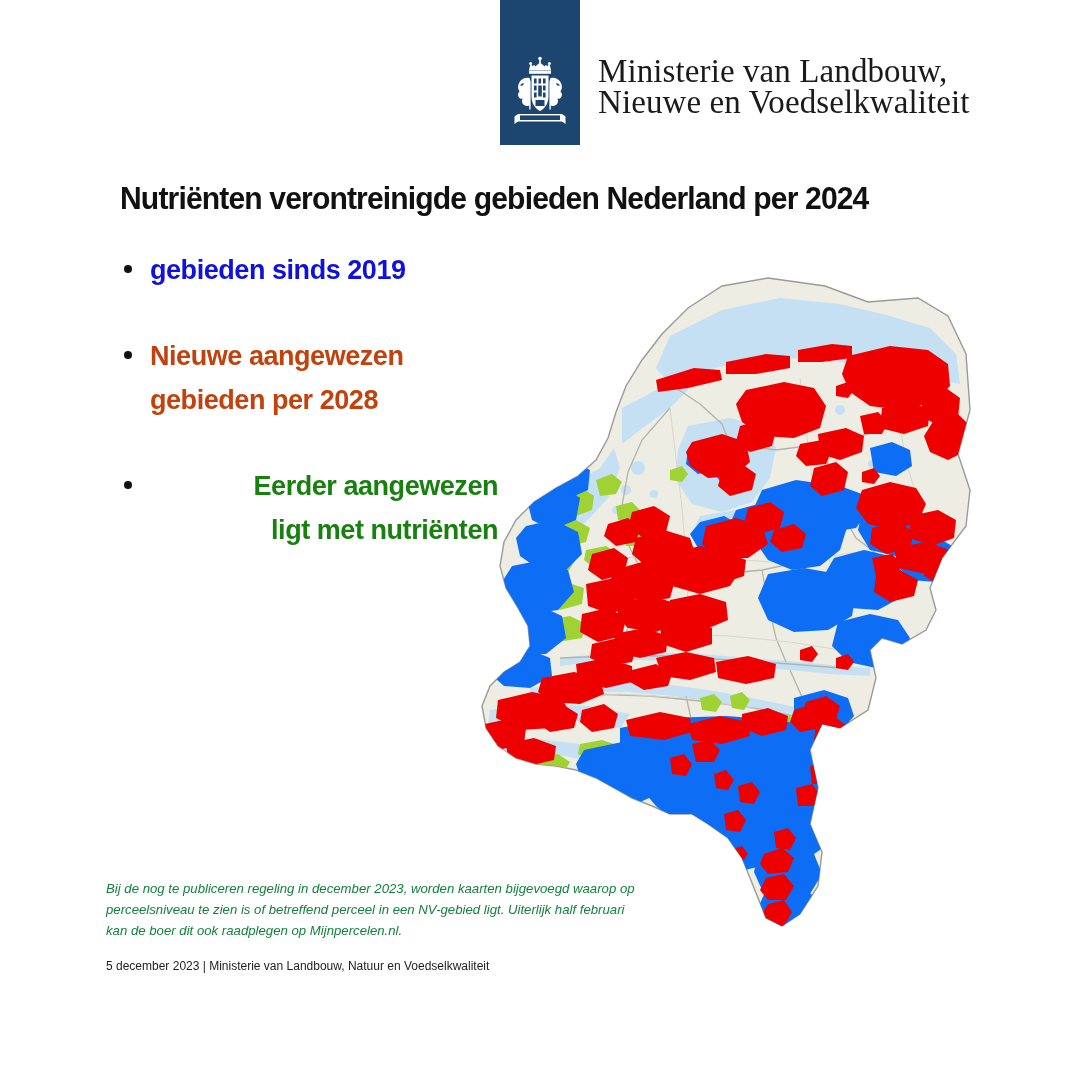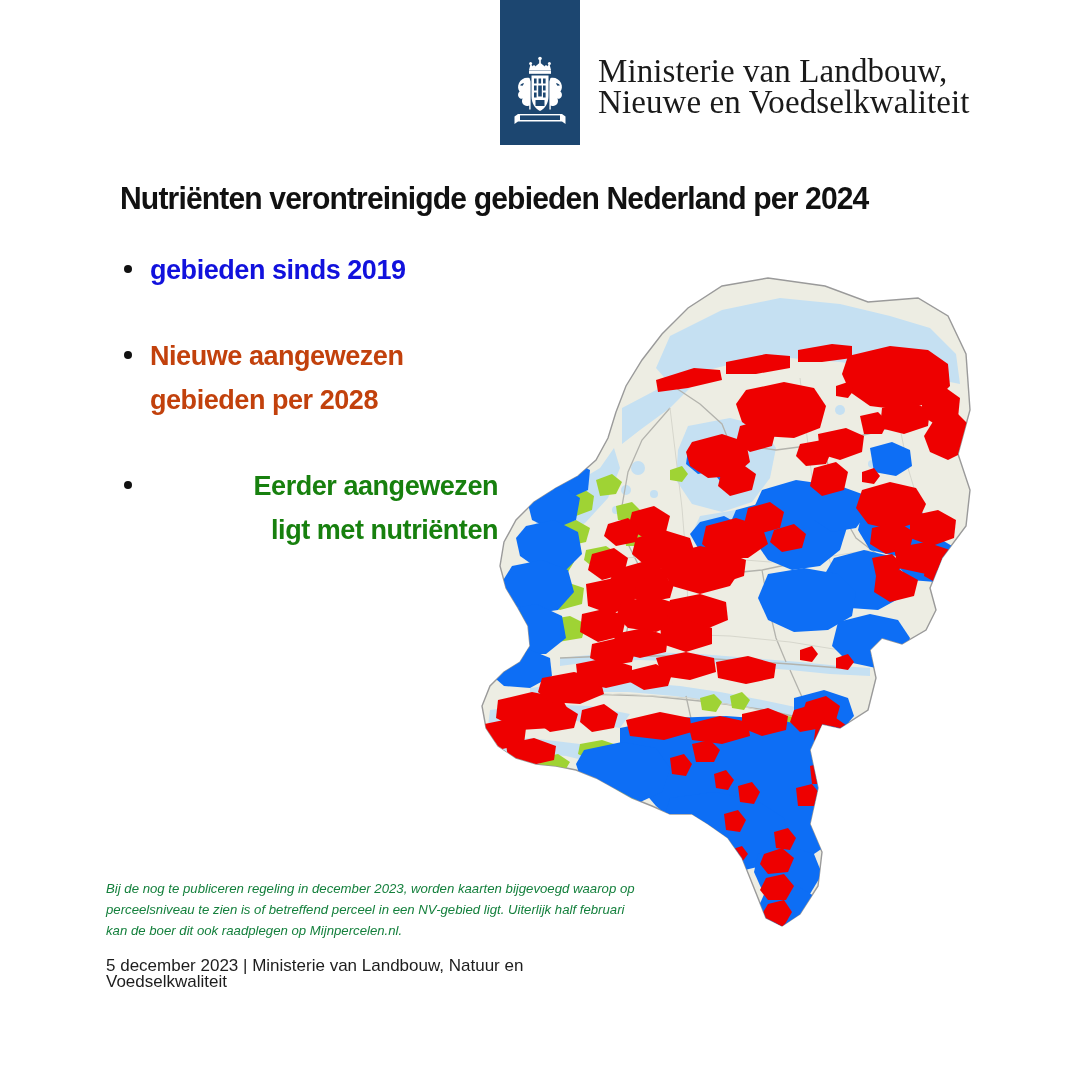--- a/index.html
+++ b/index.html
@@ -107,21 +107,21 @@
     line-height: 21px;
     font-style: italic;
     color: #15803d;
     margin-top: 12px;
   }
   #source-line {
     position: absolute;
     left: 106px;
     top: 958px;
     width: 540px;
-    font-size: 17px;
+    font-size: 12px;
     line-height: 16px;
     color: #1d1d1d;
   }
 
   
   #map-wrap {
     position: absolute;
     left: 370px;
     top: 258px;
     width: 640px;

